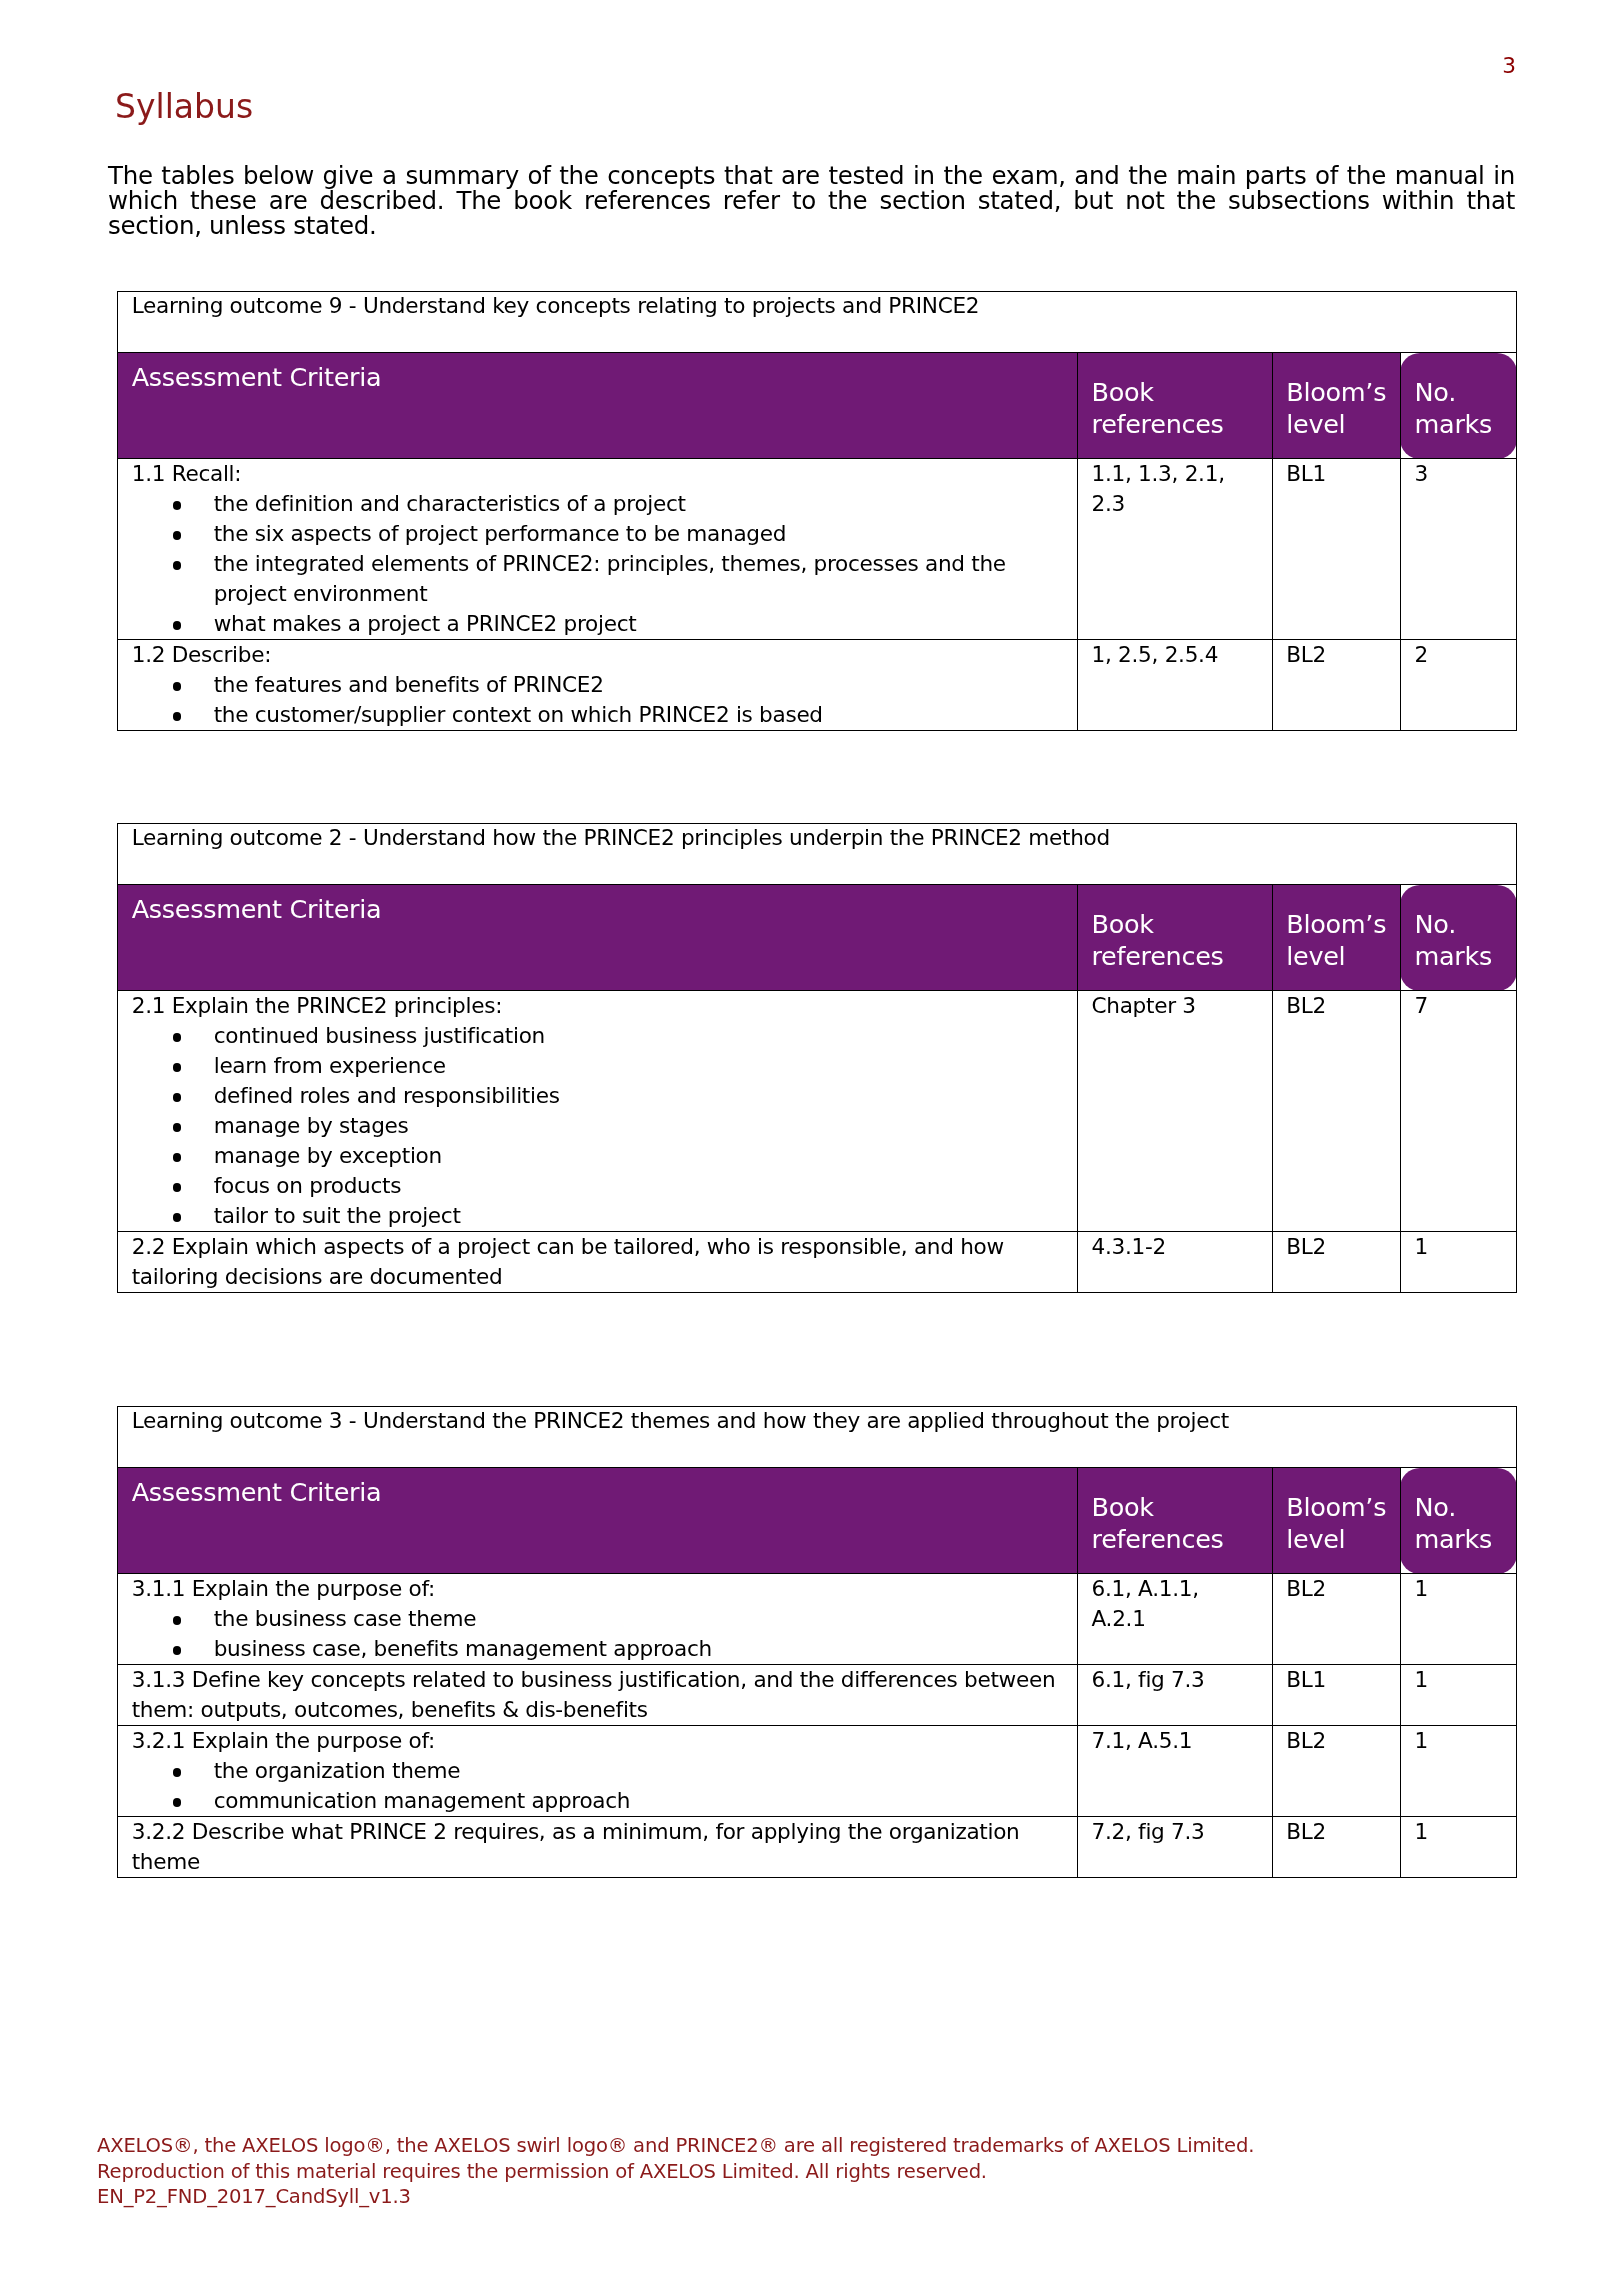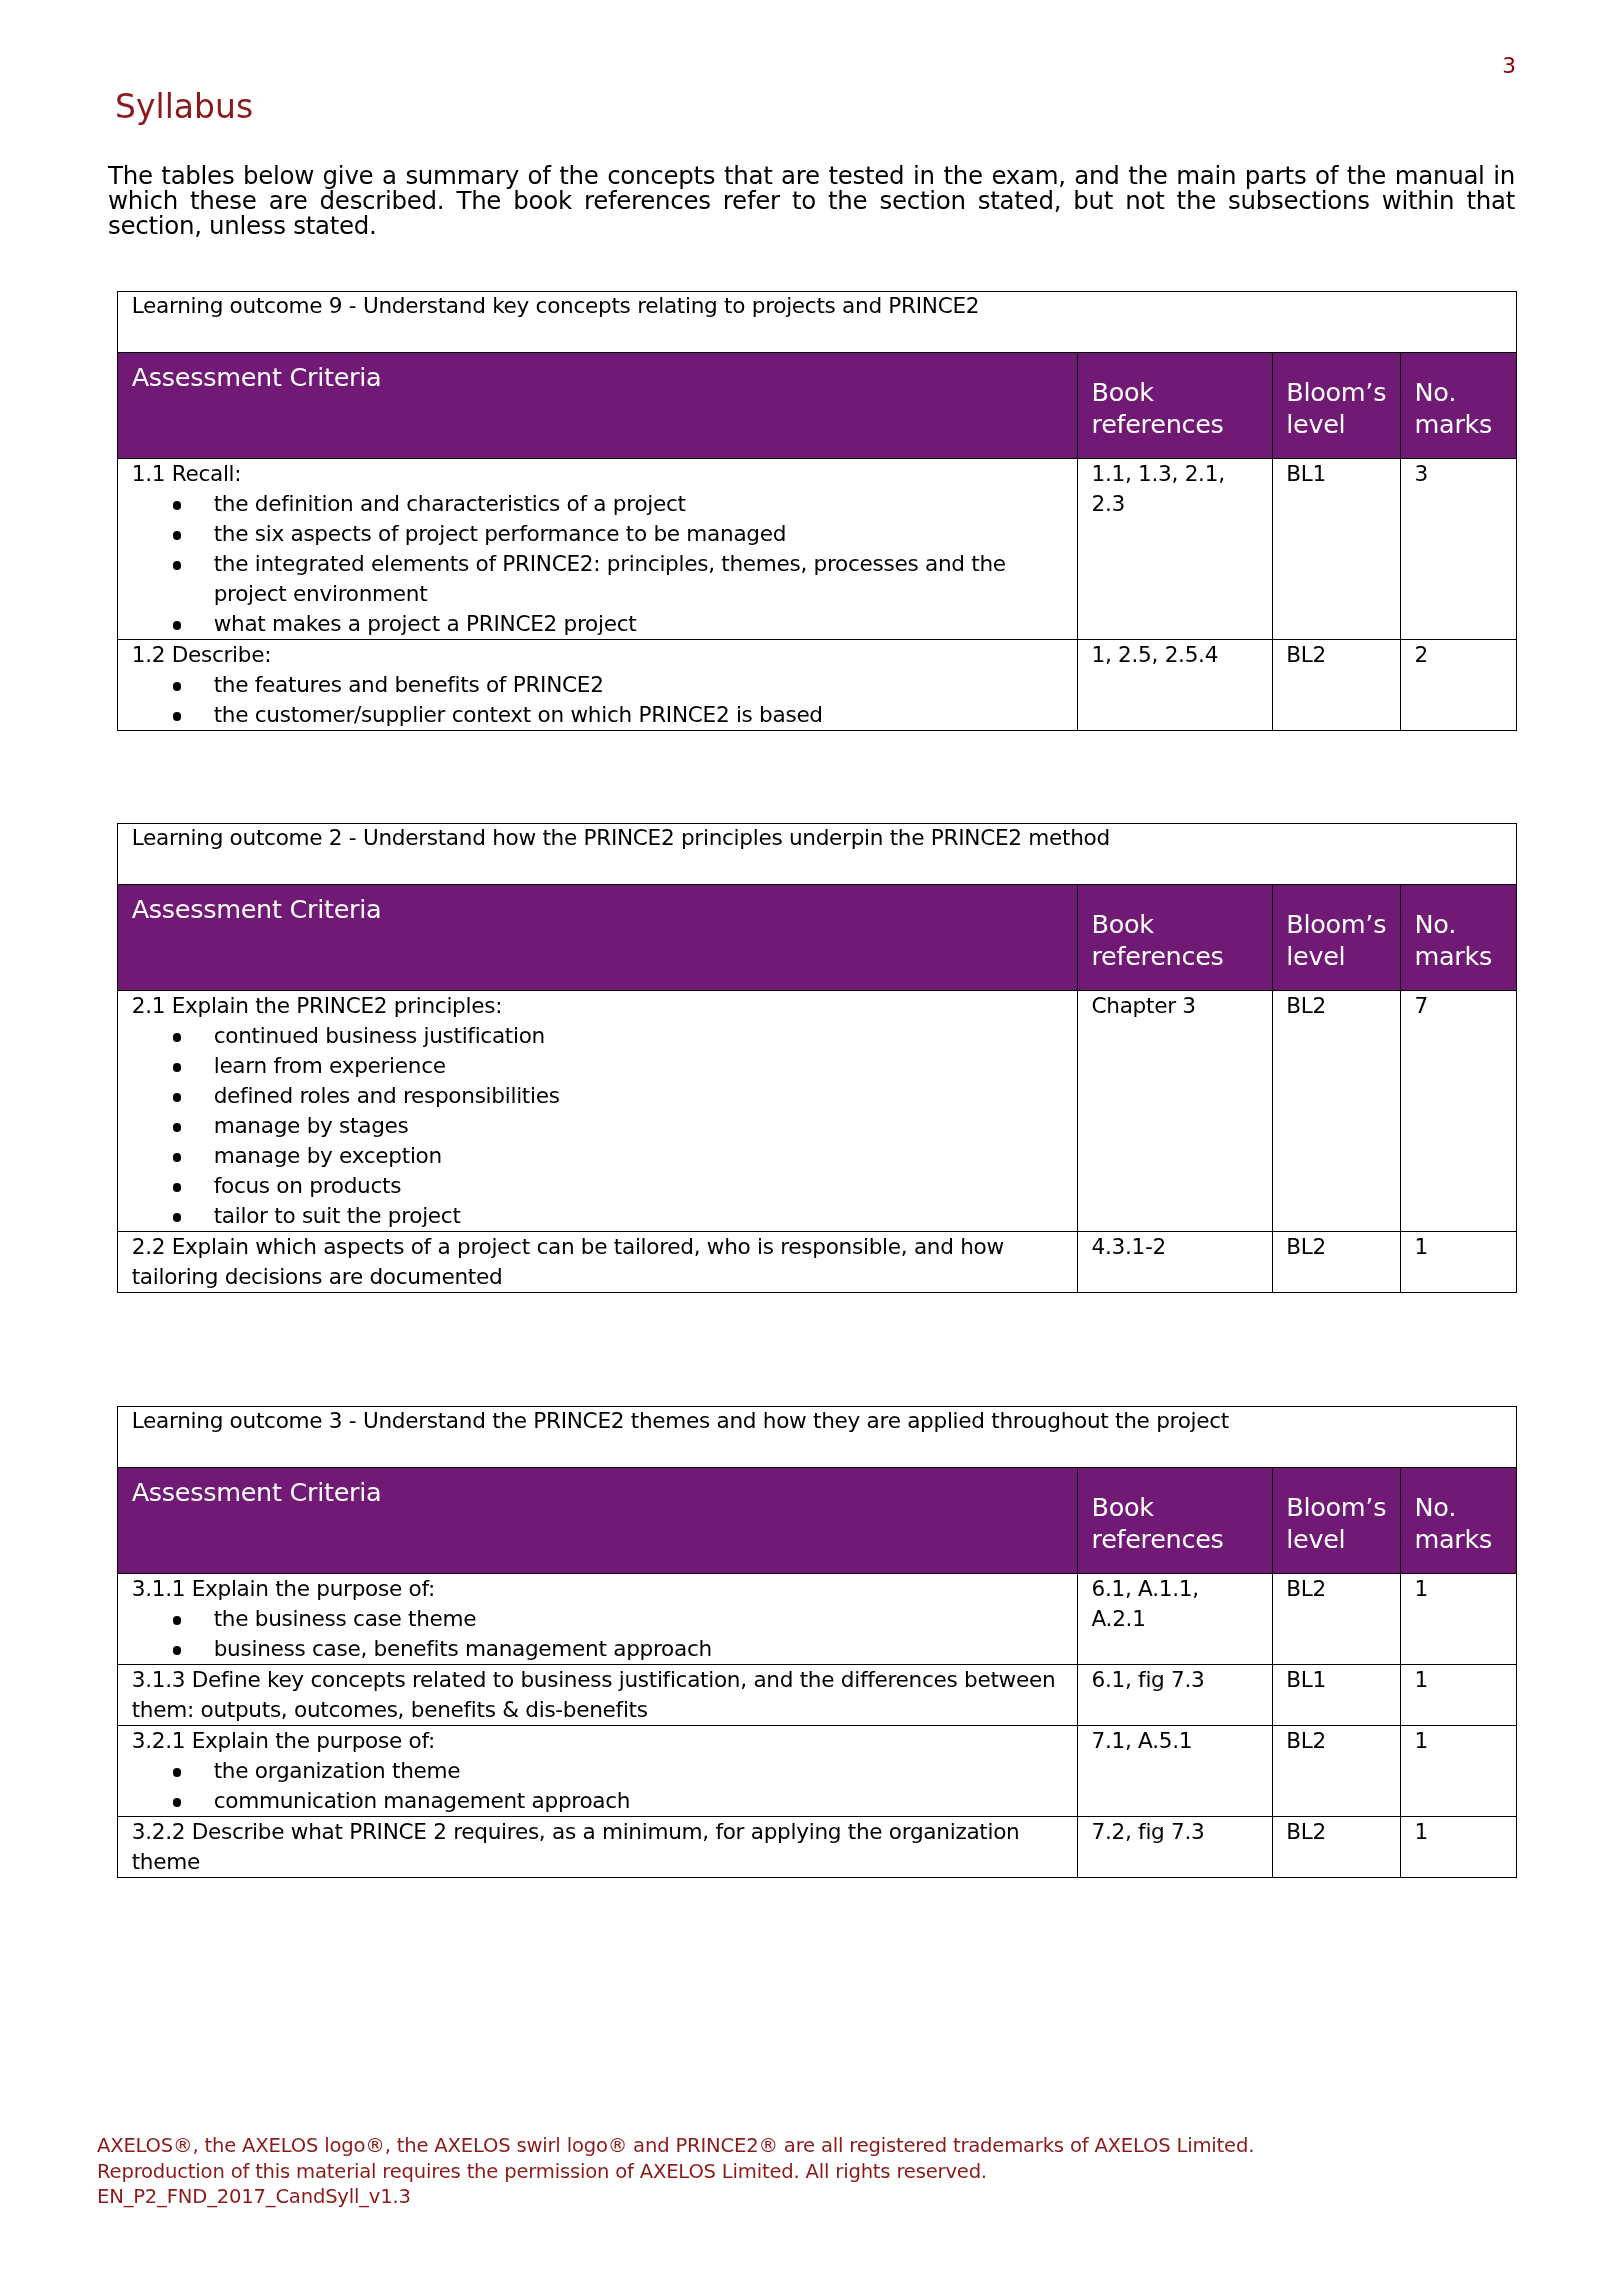--- a/index.html
+++ b/index.html
@@ -30,21 +30,21 @@
   .lo-title td { vertical-align: top; line-height: 27.4px; }
   .hdr td {
     background: #701a75; color: #fff; font-size: 25.5px; line-height: 32px;
     height: 106px; box-sizing: border-box;
   }
   .hdr td.hc { padding-top: 7.8px; }
   .hdr td.h2 { padding-top: 23px; }
   td.c1 { width: 945px; }
   td.c2 { width: 167px; }
   td.c3 { width: 88px; }
-  td.c4 { width: 88px; }
+  td.c4 { width: 88px; border-radius: 20px; }
   .row td { padding-top: 11.8px; padding-bottom: 9.8px; line-height: 30px; margin-top: 40px; }
   .crit-label { display: block; }
   ul.bul { list-style: none; margin: 0; padding: 0 0 0 41px; }
   ul.bul li { position: relative; padding-left: 41px; }
   ul.bul li::before {
     content: ""; position: absolute; left: 0; top: 11.8px;
     width: 8.8px; height: 8.8px; border-radius: 50%; background: #000;
   }
   .footer {
     position: absolute; left: 97px; top: 2133px;

